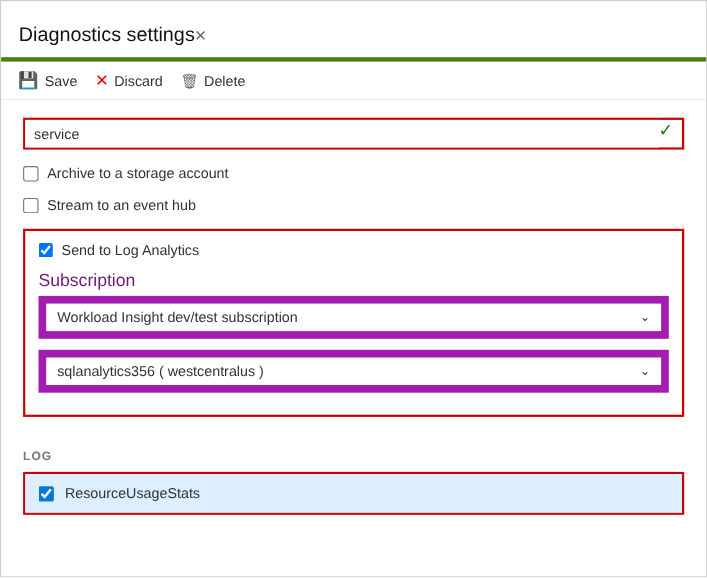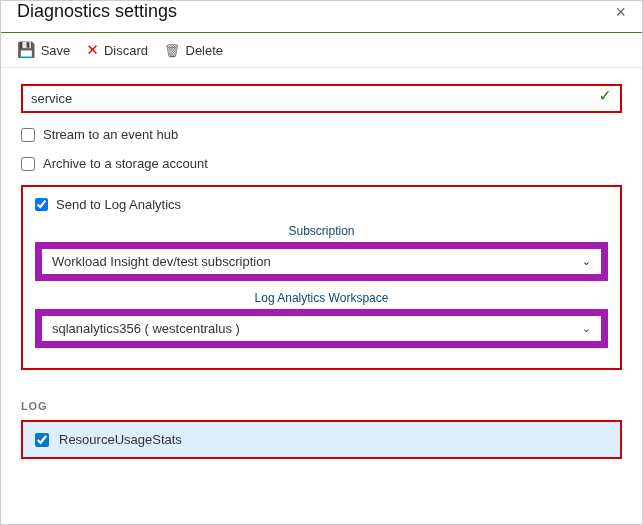--- a/index.html
+++ b/index.html
@@ -17,23 +17,23 @@
       min-height: 525px;
       background: #fff;
       border: 1px solid #ccc;
       display: flex;
       flex-direction: column;
     }
 
     .dialog-header {
       display: flex;
       align-items: center;
-      justify-content: space-between;
-      padding: 0 16px 10px 16px;
-      border-bottom: 1px solid #4d7c0f;
+      justify-content: flex-start;
+      padding: 20px 16px 10px 16px;
+      border-bottom: 4px solid #4d7c0f;
     }
 
     .dialog-title {
       font-size: 18px;
       font-weight: 300;
       color: #111;
     }
 
     .close-btn {
       cursor: pointer;
@@ -143,24 +143,23 @@
       font-size: 13px;
       font-weight: 400;
       color: #333;
     }
 
     .sub-field {
       margin-bottom: 10px;
     }
 
     .sub-field-label {
-      font-size: 12px;
-      color: #0c4a6e;
+      font-size: 16px;
+      color: #701a75;
       margin-bottom: 4px;
-      text-align: center;
     }
 
     .dropdown {
       display: flex;
       align-items: center;
       justify-content: space-between;
       border: 7px solid #a21caf;
       padding: 5px 10px;
       background: #fff;
       cursor: pointer;
@@ -233,45 +232,44 @@
   <div class="content">
 
     <div class="field-group">
       <div class="name-input-wrapper">
         <input class="name-input" type="text" value="service" style="">
         <span class="input-check">✓</span>
       </div>
     </div>
 
     <div class="checkbox-row">
+      <input type="checkbox" id="archive-cb" style="">
+      <label for="archive-cb">Archive to a storage account</label>
+    </div>
+
+    <div class="checkbox-row">
       <input type="checkbox" id="stream-cb" style="">
       <label for="stream-cb">Stream to an event hub</label>
-    </div>
-
-    <div class="checkbox-row">
-      <input type="checkbox" id="archive-cb" style="">
-      <label for="archive-cb">Archive to a storage account</label>
     </div>
 
     <div class="send-to-log-section">
       <div class="send-to-log-header">
         <input type="checkbox" id="log-analytics-cb" checked="" style="">
         <label for="log-analytics-cb">Send to Log Analytics</label>
       </div>
 
       <div class="sub-field">
         <div class="sub-field-label">Subscription</div>
         <div class="dropdown">
           <span>Workload Insight dev/test subscription</span>
           <span class="dropdown-arrow">⌄</span>
         </div>
       </div>
 
       <div class="sub-field">
-        <div class="sub-field-label">Log Analytics Workspace</div>
         <div class="dropdown">
           <span>sqlanalytics356 ( westcentralus )</span>
           <span class="dropdown-arrow">⌄</span>
         </div>
       </div>
     </div>
 
     <div class="log-section">
       <div class="log-section-label">LOG</div>
       <div class="log-item-wrapper">

